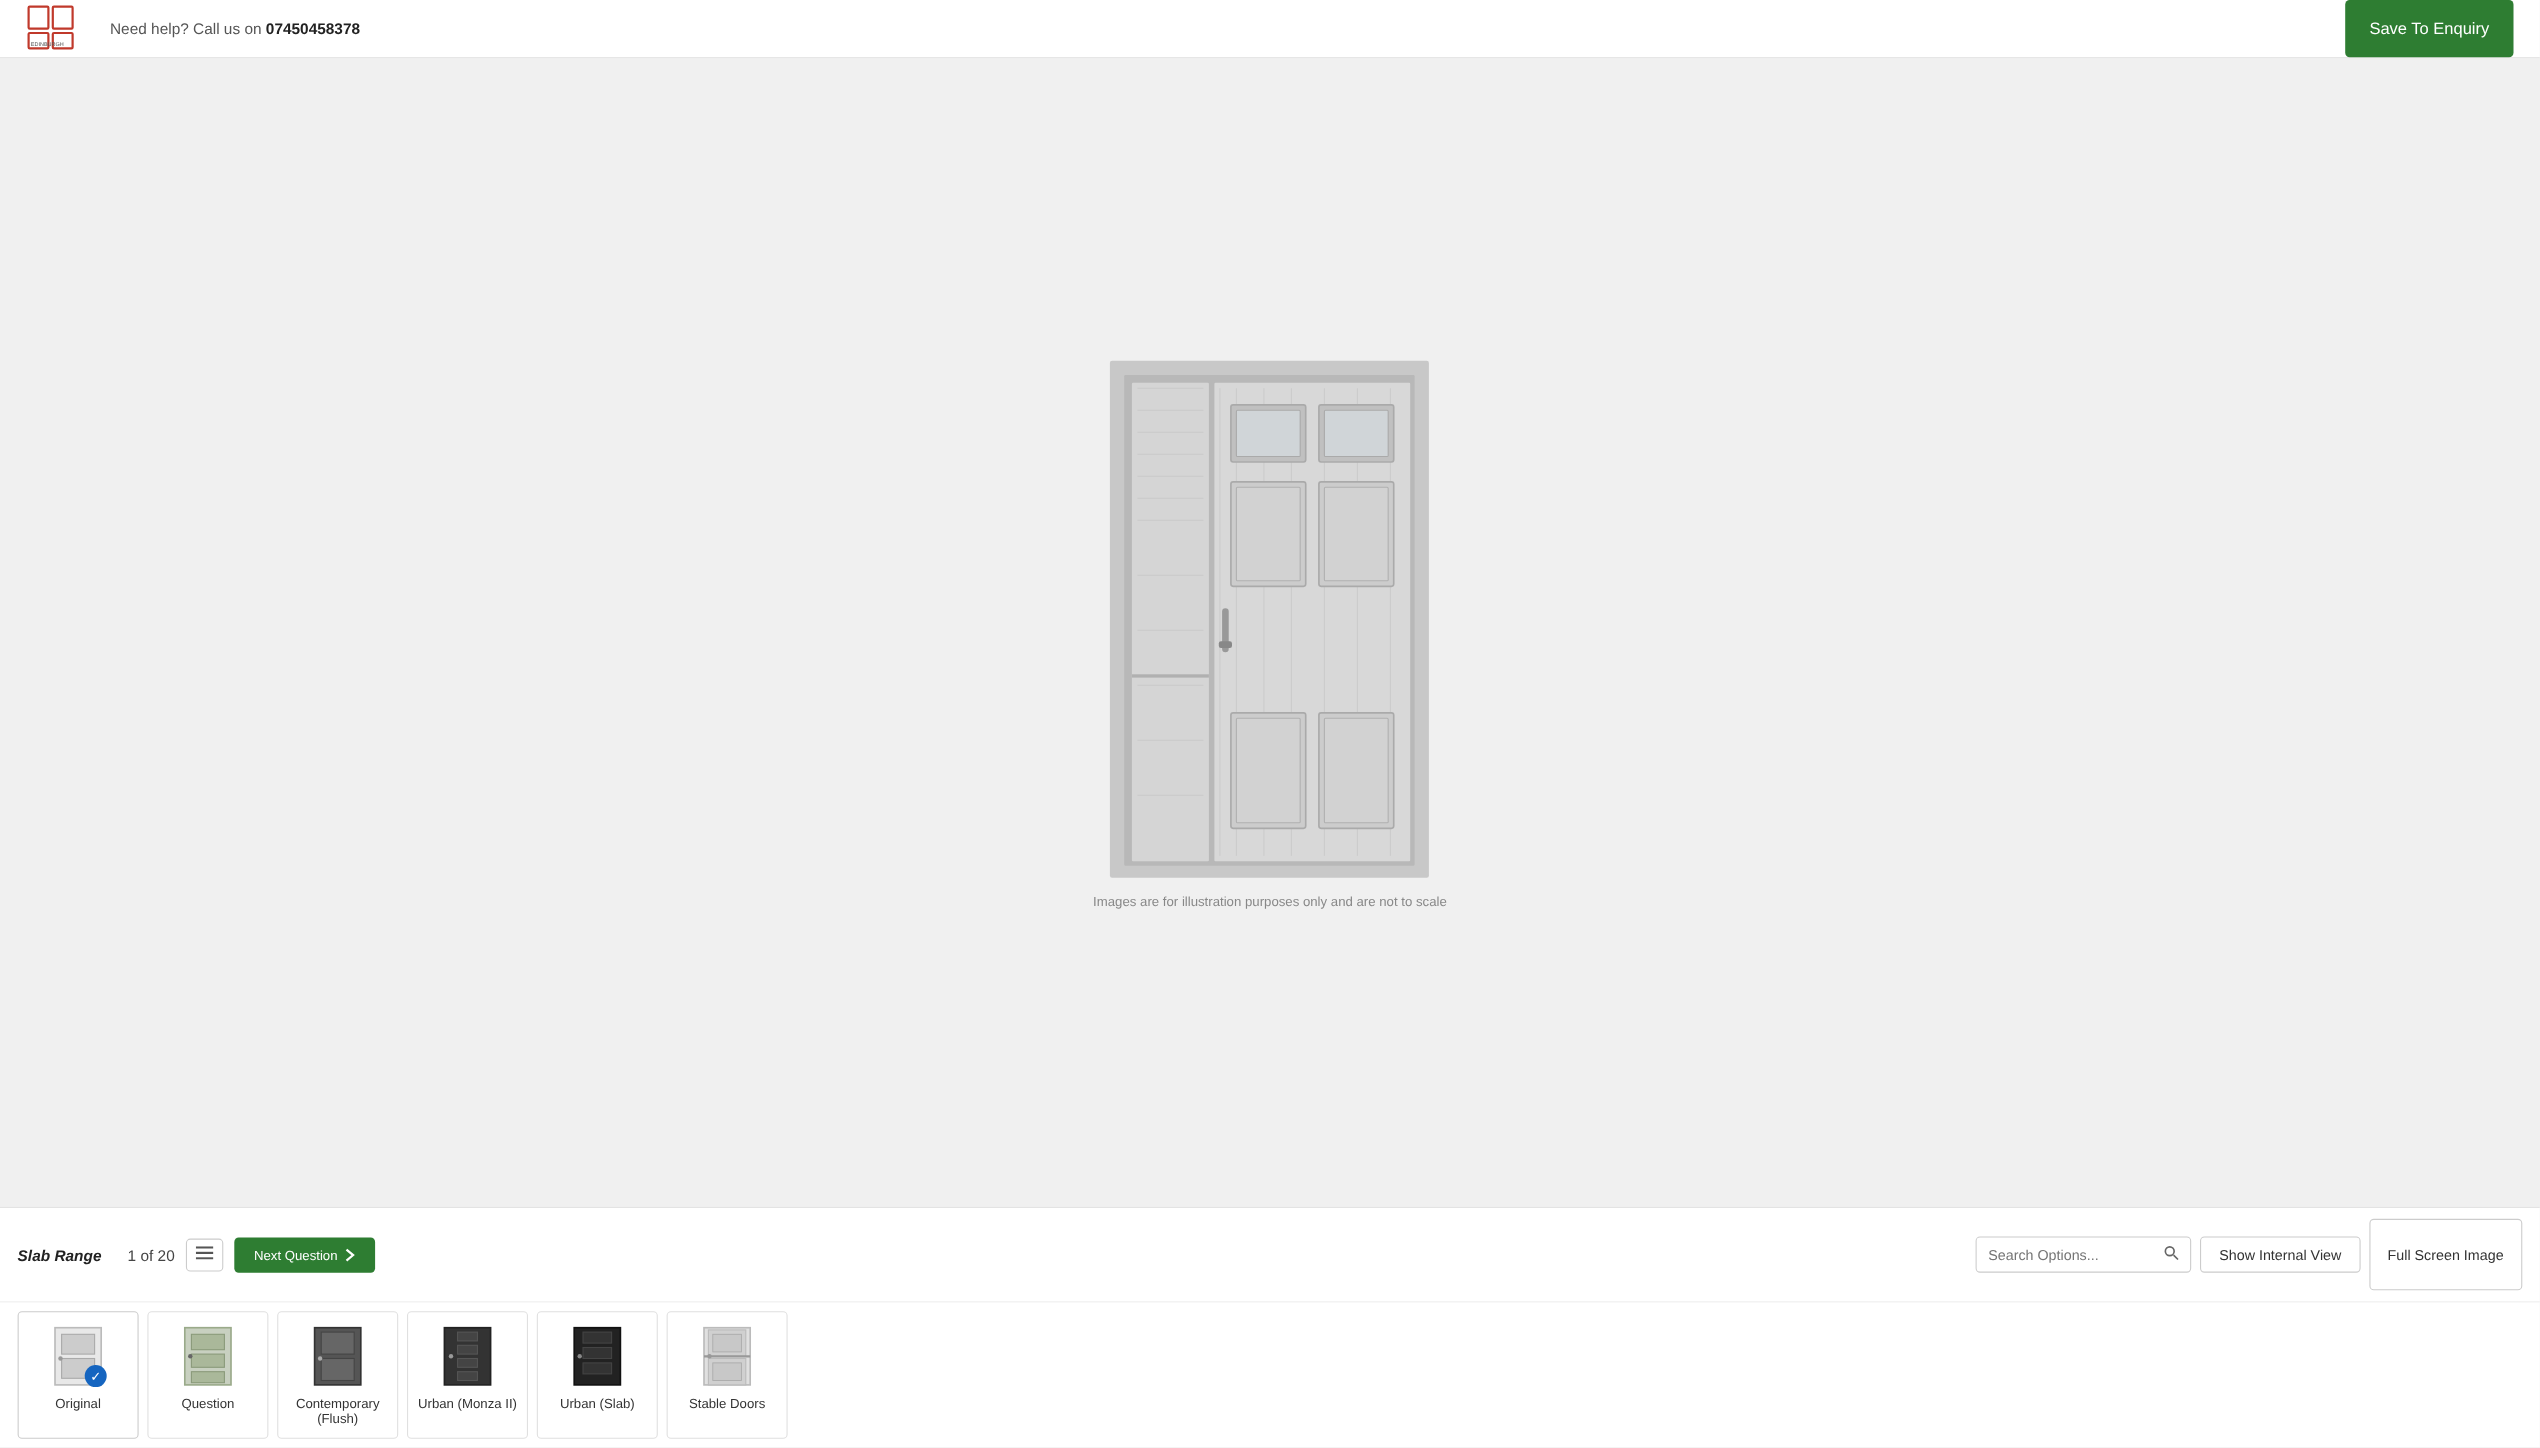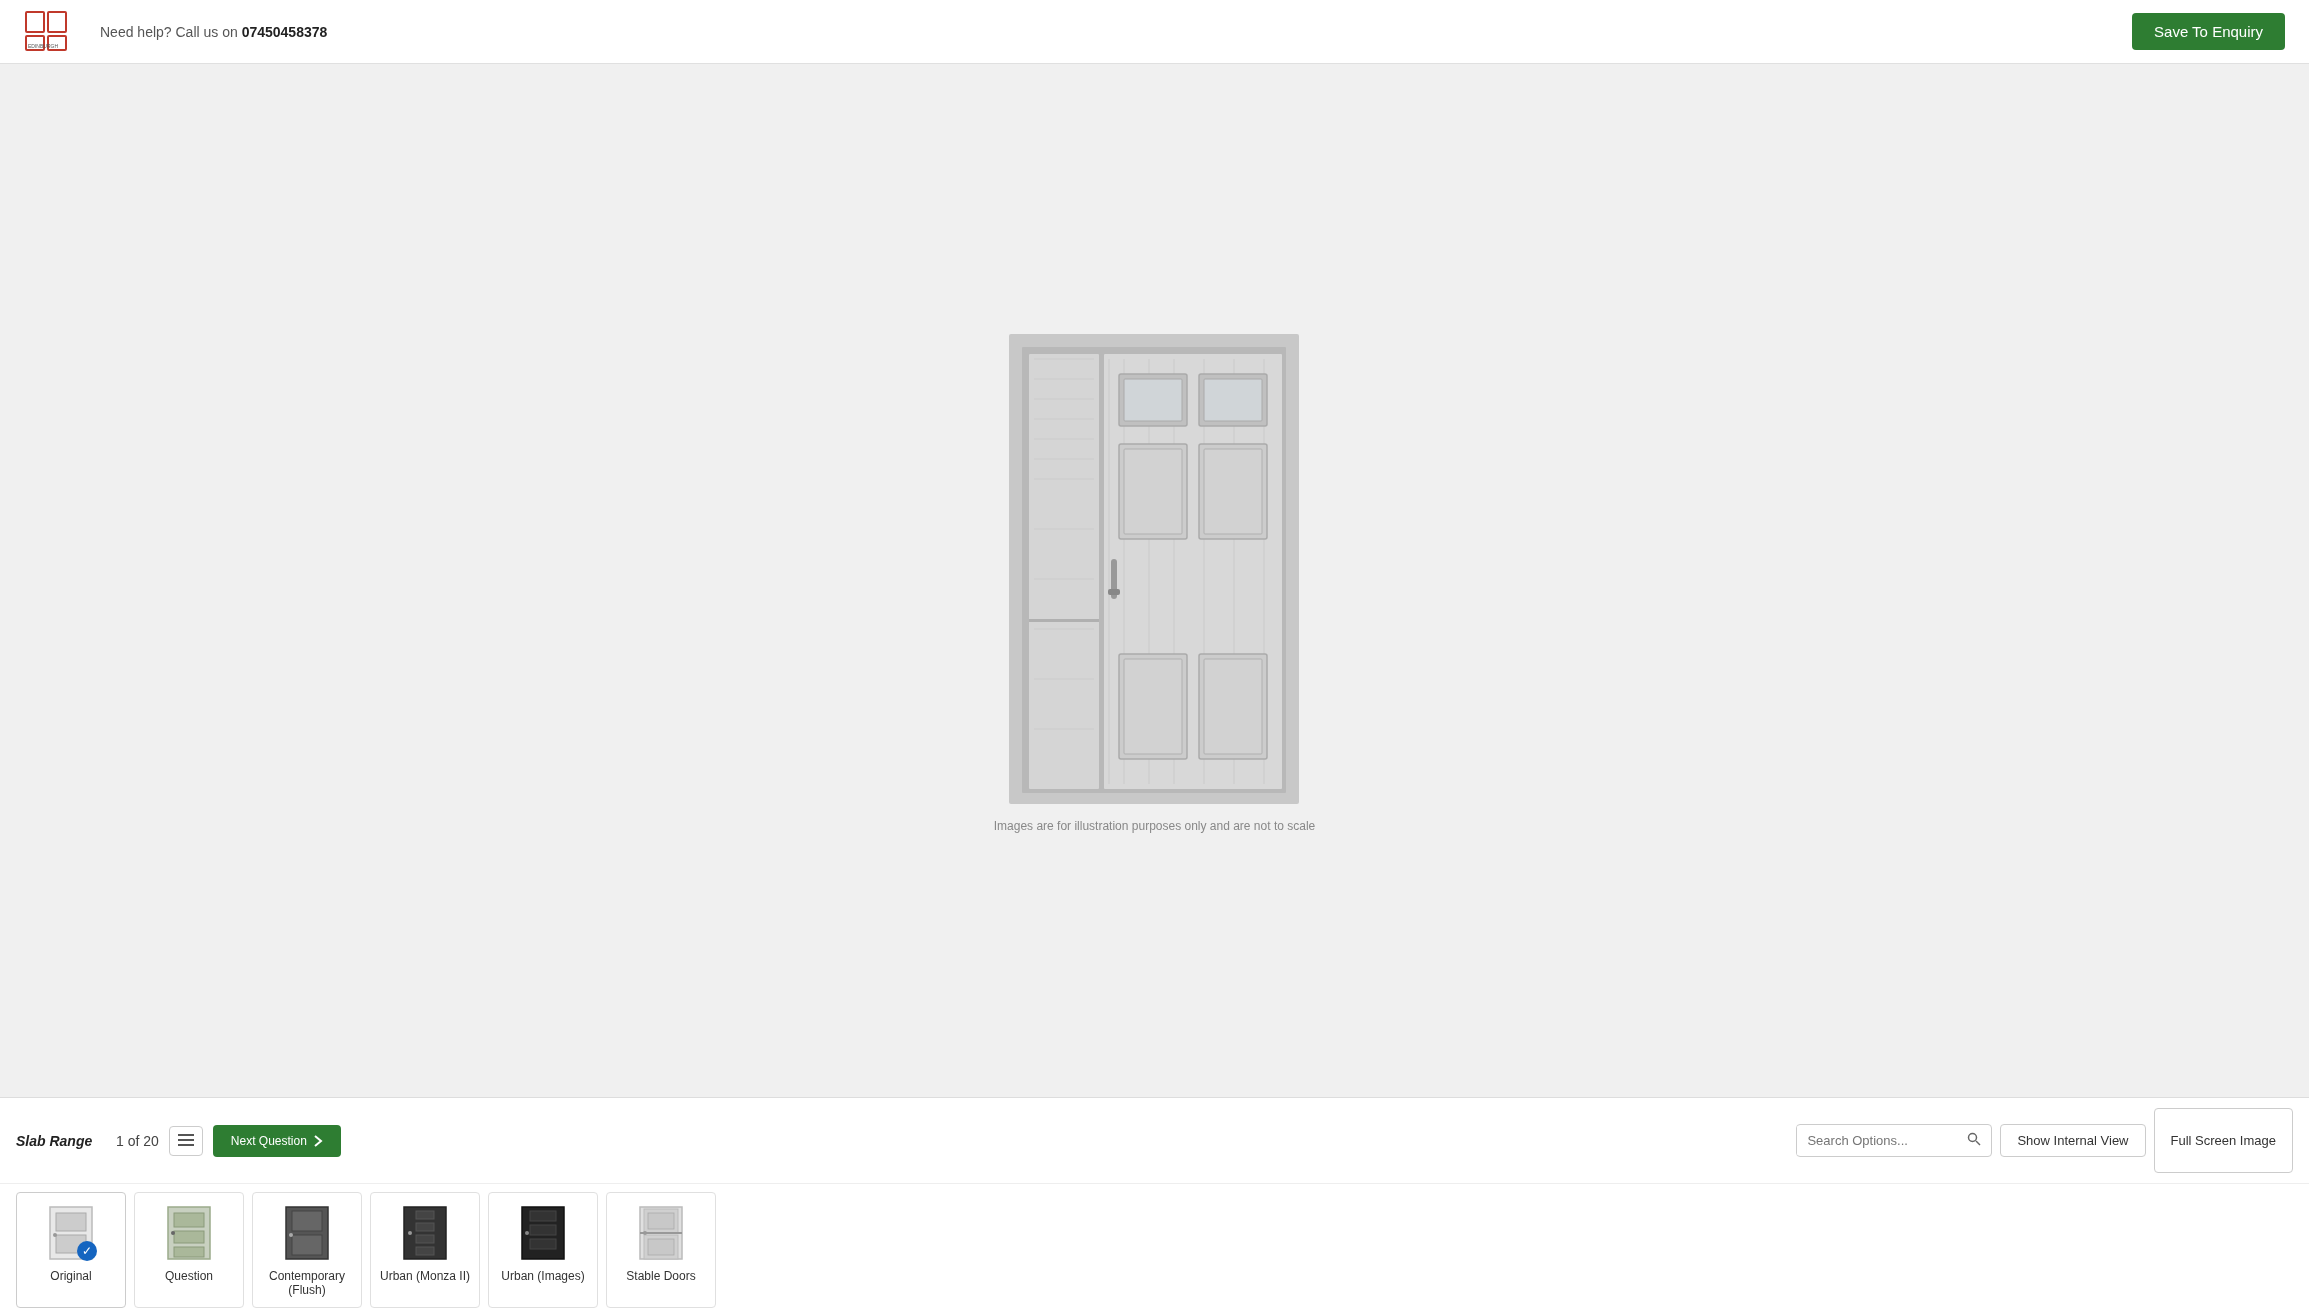--- a/index.html
+++ b/index.html
@@ -3,24 +3,23 @@
   <meta charset="utf-8">
   <style>
     * { box-sizing: border-box; margin: 0; padding: 0; }
     body { font-family: Arial, sans-serif; background: #f0f0f0; min-height: 100vh; display: flex; flex-direction: column; }
 
     
     .header {
       background: #fff;
       border-bottom: 1px solid #e0e0e0;
       display: flex;
-      align-items: center;
       justify-content: space-between;
       padding: 0 24px;
-      height: 64px;
+      height: 53px;
       flex-shrink: 0;
     }
     .header-left { display: flex; align-items: center; gap: 32px; }
     .logo-area { display: flex; align-items: center; gap: 8px; }
     .logo-icon { width: 44px; height: 44px; }
     .help-text { font-size: 14px; color: #555; }
     .help-text strong { color: #222; }
     .save-btn {
       background: #2e7d32;
       color: #fff;
@@ -399,21 +398,21 @@
     <div class="option-item">
       <div class="option-thumb">
         <svg width="46" height="56" viewBox="0 0 46 56" xmlns="http://www.w3.org/2000/svg">
           <rect x="2" y="2" width="42" height="52" fill="#222" stroke="#111" stroke-width="1.5"></rect>
           <rect x="10" y="6" width="26" height="10" fill="#333" stroke="#444" stroke-width="1"></rect>
           <rect x="10" y="20" width="26" height="10" fill="#333" stroke="#444" stroke-width="1"></rect>
           <rect x="10" y="34" width="26" height="10" fill="#333" stroke="#444" stroke-width="1"></rect>
           <circle cx="7" cy="28" r="2" fill="#888"></circle>
         </svg>
       </div>
-      <span class="option-label">Urban (Images)</span>
+      <span class="option-label">Urban (Slab)</span>
     </div>
 
     <div class="option-item">
       <div class="option-thumb">
         <svg width="46" height="56" viewBox="0 0 46 56" xmlns="http://www.w3.org/2000/svg">
           <rect x="2" y="2" width="42" height="52" fill="#e0e0e0" stroke="#bbb" stroke-width="1.5"></rect>
 
           <rect x="6" y="4" width="34" height="24" fill="#d0d0d0" stroke="#bbb" stroke-width="1"></rect>
           <rect x="10" y="8" width="26" height="16" fill="#c8c8c8" stroke="#aaa" stroke-width="0.8"></rect>
 

